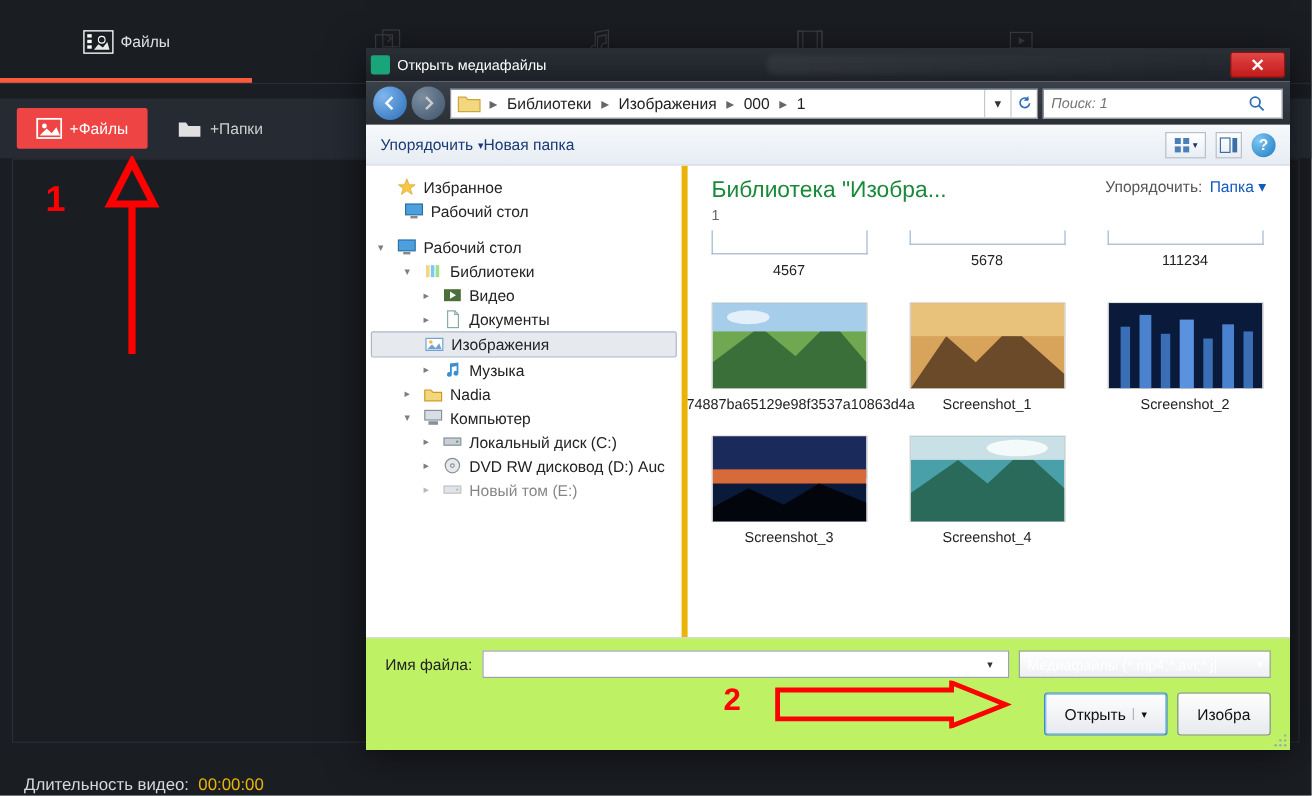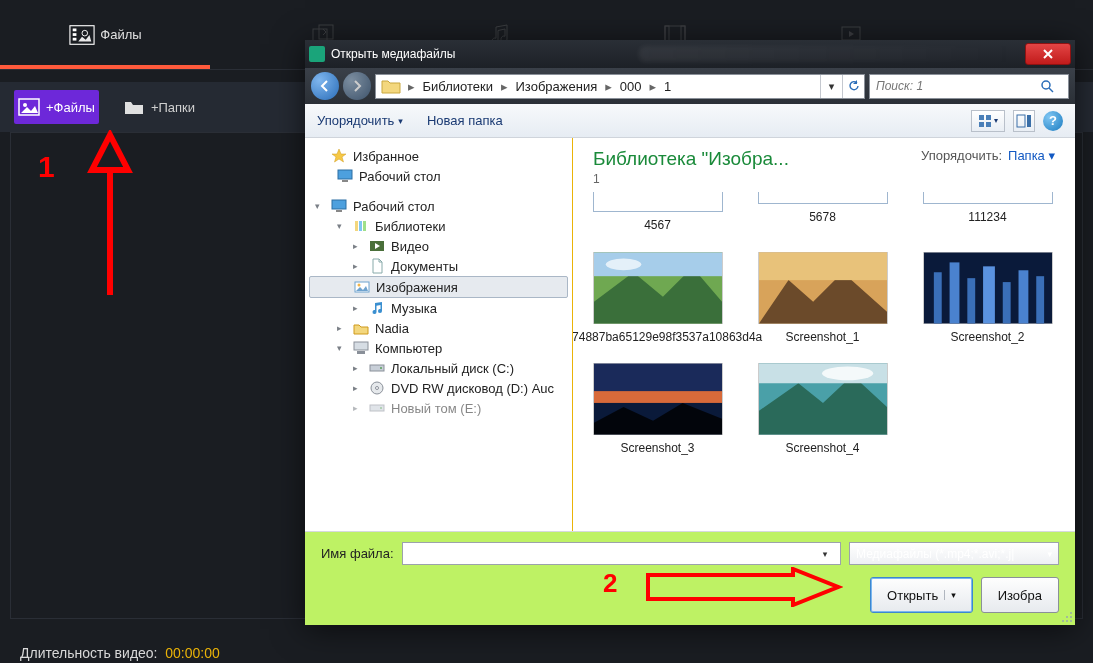--- a/index.html
+++ b/index.html
@@ -9,21 +9,21 @@
 .app-top { height: 82px; background: #1a1d22; }
 .app-tabbar { height: 70px; display: flex; border-bottom: 1px solid #2a2e36; }
 .app-tab { width: 210px; display: flex; flex-direction: row; align-items: center; justify-content: center; gap: 4px; position: relative; }
 .app-tab.active::after { content: ""; position: absolute; bottom: 0; left: 0; right: 0; height: 4px; background: #ff5a3c; }
 .app-tab-icon { width: 28px; height: 22px; display: flex; align-items: center; justify-content: center; }
 .app-tab-label { font-size: 13px; color: #e0e0e0; }
 .top-icons { display: flex; gap: 150px; margin-left: 100px; align-items: center; opacity: 0.3; }
 .tiny-svg { width: 26px; height: 24px; }
 
 .toolbar-row { height: 50px; background: #252a33; display: flex; align-items: center; padding: 8px 14px; gap: 10px; }
-.btn-files { background: #6d28d9; display: flex; align-items: center; gap: 6px; padding: 8px 4px; border-radius: 2px; height: 34px; cursor: pointer; }
+.btn-files { background: #ef4444; display: flex; align-items: center; gap: 6px; padding: 8px 16px; border-radius: 2px; height: 34px; cursor: pointer; }
 .btn-folders { display: flex; align-items: center; gap: 6px; padding: 8px 14px; color: #cfcfcf; height: 34px; cursor: pointer; }
 .btn-icon { width: 22px; height: 18px; }
 .btn-txt { font-size: 13px; }
 
 .content-area { position: absolute; left: 10px; top: 132px; right: 10px; bottom: 44px; background: #1a1d22; border: 1px solid #2a2e36; }
 
 .arrow1 { position: absolute; left: 38px; top: 150px; color: #ff0000; font-weight: bold; font-size: 30px; }
 .arrow1-svg { position: absolute; left: 80px; top: 130px; }
 
 .bottom-status { position: absolute; left: 20px; bottom: 2px; font-size: 14px; color: #d8d8d8; }
@@ -44,29 +44,29 @@
 .addr-ic { width: 22px; height: 18px; margin: 0 4px; }
 .crumb { padding: 0 6px; height: 100%; display: flex; align-items: center; cursor: pointer; }
 .crumb-sep { color: #666; padding: 0 2px; }
 .addr-tools { display: flex; }
 .atool { width: 22px; height: 23px; display: flex; align-items: center; justify-content: center; border-left: 1px solid #c4c8cf; cursor: pointer; font-size: 11px; color: #333; }
 .search-box { width: 200px; height: 25px; background: #fff; border: 1px solid #8a9099; display: flex; align-items: center; padding: 0 6px; gap: 4px; }
 .search-inp { border: none; outline: none; font-size: 12px; color: #777; font-style: italic; width: 160px; }
 .search-mag { width: 14px; height: 14px; }
 
 .cmdbar { height: 34px; background: linear-gradient(#f7f9fb,#e6ecf3); border-bottom: 1px solid #cfd4db; display: flex; align-items: center; padding: 0 12px; gap: 24px; font-size: 13px; color: #1a3a73; }
-.cmdbar .lft { display: flex; gap: 24px; flex: 1; }
+.cmdbar .lft { display: flex; flex: 1; }
 .cmd-item { display: flex; align-items: center; gap: 4px; cursor: pointer; }
 .cmdbar .rgt { display: flex; gap: 8px; align-items: center; }
 .view-sel { width: 34px; height: 22px; border: 1px solid #b9c0ca; background: linear-gradient(#fff,#e9eef4); display: flex; align-items: center; justify-content: center; cursor: pointer; font-size: 10px; }
 .preview-pane-btn { width: 22px; height: 22px; border: 1px solid #b9c0ca; background: linear-gradient(#fff,#e9eef4); cursor: pointer; }
 .help-btn { width: 20px; height: 20px; border-radius: 50%; background: radial-gradient(circle at 30% 30%, #7fc6f3, #1a7bc0); color: #fff; display: flex; align-items: center; justify-content: center; font-size: 13px; font-weight: bold; cursor: pointer; }
 
 .body-split { display: flex; flex: 1; overflow: hidden; }
-.tree-pane { width: 268px; border-right: 1px solid #eab308; background: #fff; overflow: auto; padding: 8px 0; font-size: 13px; color: #222; position: relative; }
+.tree-pane { width: 268px; border-right: 5px solid #eab308; background: #fff; overflow: auto; padding: 8px 0; font-size: 13px; color: #222; position: relative; }
 .tree-group { margin-bottom: 10px; }
 .tree-row { display: flex; align-items: center; gap: 6px; padding: 2px 10px; cursor: pointer; }
 .tree-row.indent1 { padding-left: 32px; }
 .tree-row.indent2 { padding-left: 48px; }
 .tree-row.selected { background: #e6eaef; border: 1px solid #aab7c6; margin: 0 4px; border-radius: 2px; padding-left: 44px; }
 .tree-exp { width: 10px; color: #7a7f86; font-size: 9px; }
 .tree-ic { width: 16px; height: 16px; flex-shrink: 0; }
 
 .files-pane { flex: 1; display: flex; flex-direction: column; position: relative; }
 .files-header { padding: 10px 20px 0; display: flex; align-items: flex-start; gap: 10px; }

